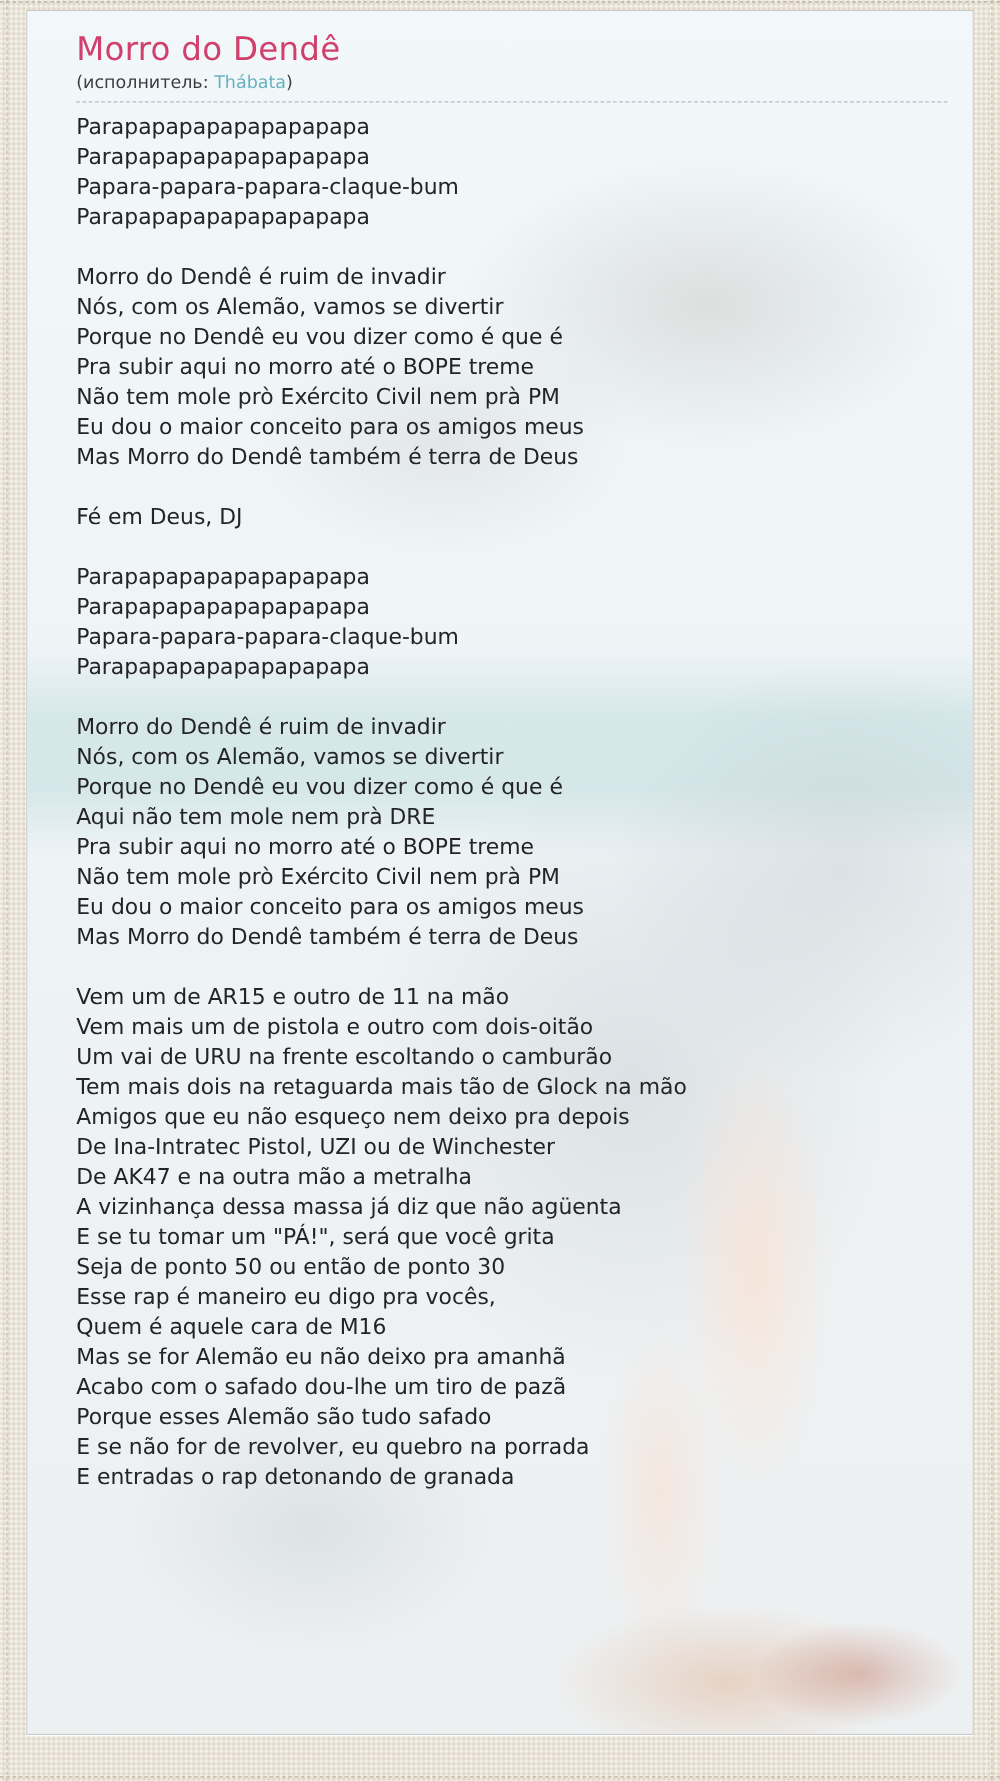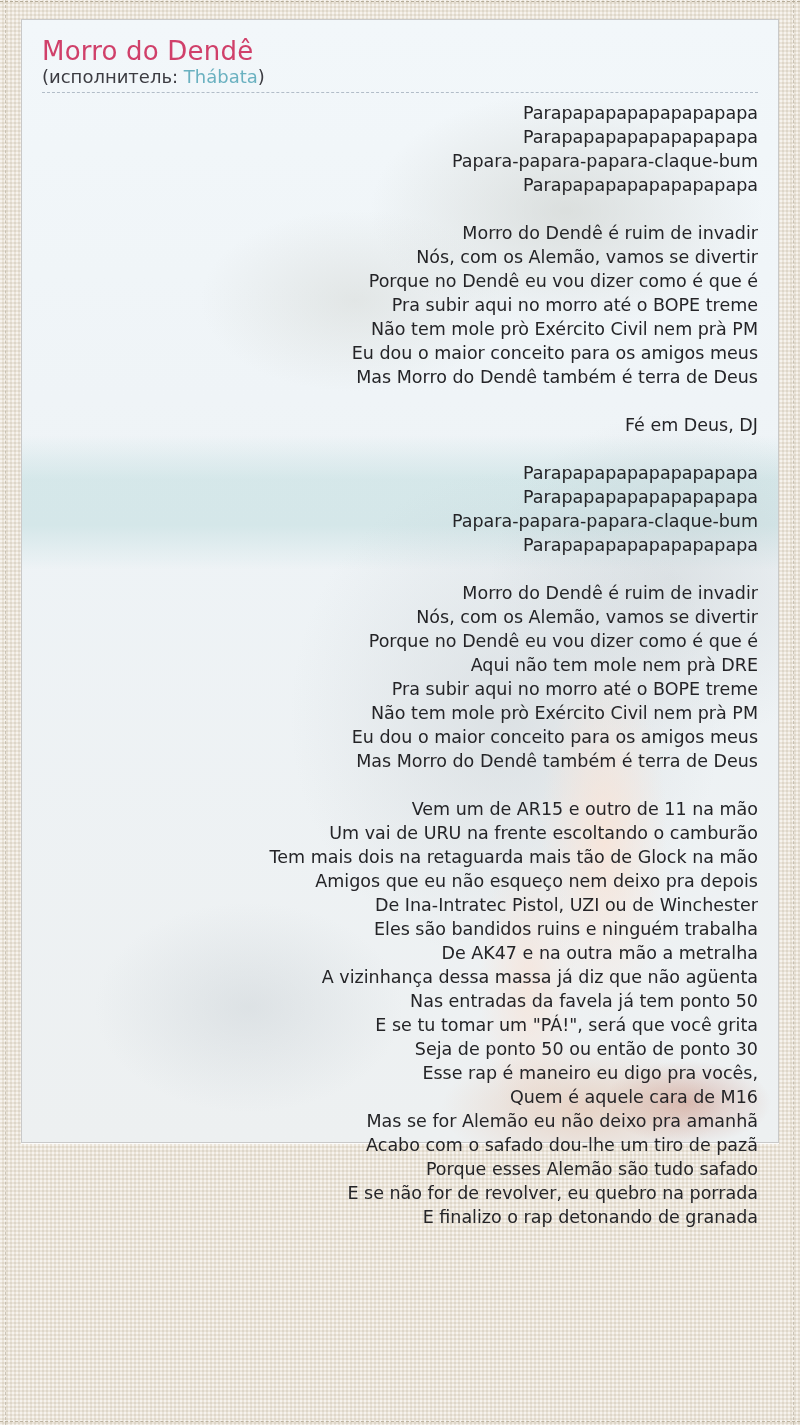--- a/index.html
+++ b/index.html
@@ -31,26 +31,27 @@
   .stitch { position: absolute; }
   .stitch-top    { top: 1px; left: 0; right: 0; border-top: 1px dashed #b5ac99; }
   .stitch-bottom { bottom: 3px; left: 0; right: 0; border-top: 1px dashed #bdb4a1; }
   .stitch-left   { top: 0; bottom: 0; left: 5px;  border-left: 1px dashed rgba(181,172,153,0.65); }
   .stitch-right  { top: 0; bottom: 0; right: 6px; border-left: 1px dashed rgba(181,172,153,0.65); }
 
   
   .card {
     position: absolute;
     left: 21px;
-    top: 19px;
+    top: 8px;
     width: 758px;
-    height: 1124px;
+    height: 1380px;
     border: 1px solid #c9c9c9;
     background-color: #f3f8fb;
     box-shadow: 0 1px 0 rgba(255,255,255,0.9);
+    padding-left: 19px;
   }
   
   .photo {
     position: absolute;
     inset: 0;
     background-image:
       radial-gradient(ellipse 120px 60px  at 88% 96.5%, rgba(186,106,84,0.38), rgba(186,106,84,0) 70%),
       radial-gradient(ellipse 200px 90px  at 74% 97%,   rgba(226,186,160,0.55), rgba(226,186,160,0) 70%),
       radial-gradient(ellipse 90px 260px  at 77% 73%,   rgba(249,228,215,0.85), rgba(249,228,215,0) 70%),
       radial-gradient(ellipse 70px 200px  at 67% 86%,   rgba(247,226,214,0.70), rgba(247,226,214,0) 70%),
@@ -68,41 +69,41 @@
   }
   .title {
     margin: 0;
     font-size: 26px;
     line-height: 30px;
     font-weight: normal;
     letter-spacing: 0.2px;
     color: var(--title-color);
   }
   .subtitle {
-    font-size: 18px;
+    font-size: 14px;
     line-height: 22px;
     color: var(--subtitle-color);
   }
   .artist-link {
     color: var(--link-color);
     text-decoration: none;
     cursor: pointer;
   }
   .sep {
     margin-top: 4px;
     border-bottom: 1px dashed #b2bdc8;
     height: 0;
   }
   .lyrics {
     margin-top: 8px;
     font-size: 17.5px;
     line-height: 24px;
     color: var(--text-color);
   }
-  .lyric-line { white-space: pre; text-align: right; }
+  .lyric-line { white-space: pre; }
 </style>
 </head>
 <body>
 
 <div class="page">
   <div class="stitch stitch-top"></div>
   <div class="stitch stitch-bottom"></div>
   <div class="stitch stitch-left"></div>
   <div class="stitch stitch-right"></div>
 
@@ -136,33 +137,32 @@
           <div class="lyric-line">Morro do Dendê é ruim de invadir</div>
           <div class="lyric-line">Nós, com os Alemão, vamos se divertir</div>
           <div class="lyric-line">Porque no Dendê eu vou dizer como é que é</div>
           <div class="lyric-line">Aqui não tem mole nem prà DRE</div>
           <div class="lyric-line">Pra subir aqui no morro até o BOPE treme</div>
           <div class="lyric-line">Não tem mole prò Exército Civil nem prà PM</div>
           <div class="lyric-line">Eu dou o maior conceito para os amigos meus</div>
           <div class="lyric-line">Mas Morro do Dendê também é terra de Deus</div>
           <div class="lyric-line">&nbsp;</div>
           <div class="lyric-line">Vem um de AR15 e outro de 11 na mão</div>
+          <div class="lyric-line">Vem mais um de pistola e outro com dois-oitão</div>
           <div class="lyric-line">Um vai de URU na frente escoltando o camburão</div>
           <div class="lyric-line">Tem mais dois na retaguarda mais tão de Glock na mão</div>
           <div class="lyric-line">Amigos que eu não esqueço nem deixo pra depois</div>
           <div class="lyric-line">De Ina-Intratec Pistol, UZI ou de Winchester</div>
-          <div class="lyric-line">Eles são bandidos ruins e ninguém trabalha</div>
           <div class="lyric-line">De AK47 e na outra mão a metralha</div>
           <div class="lyric-line">A vizinhança dessa massa já diz que não agüenta</div>
-          <div class="lyric-line">Nas entradas da favela já tem ponto 50</div>
           <div class="lyric-line">E se tu tomar um "PÁ!", será que você grita</div>
           <div class="lyric-line">Seja de ponto 50 ou então de ponto 30</div>
           <div class="lyric-line">Esse rap é maneiro eu digo pra vocês,</div>
           <div class="lyric-line">Quem é aquele cara de M16</div>
           <div class="lyric-line">Mas se for Alemão eu não deixo pra amanhã</div>
           <div class="lyric-line">Acabo com o safado dou-lhe um tiro de pazã</div>
           <div class="lyric-line">Porque esses Alemão são tudo safado</div>
           <div class="lyric-line">E se não for de revolver, eu quebro na porrada</div>
-          <div class="lyric-line">E finalizo o rap detonando de granada</div>
+          <div class="lyric-line">E entradas o rap detonando de granada</div>
         </div>
     </div>
   </div>
 </div>
 
 </body></html>

